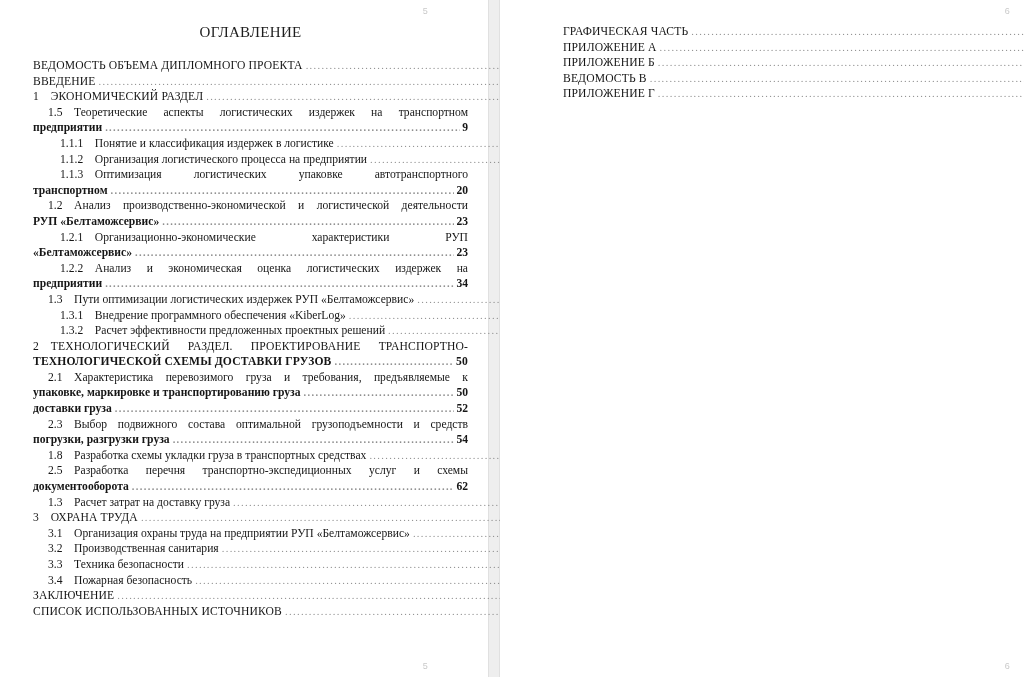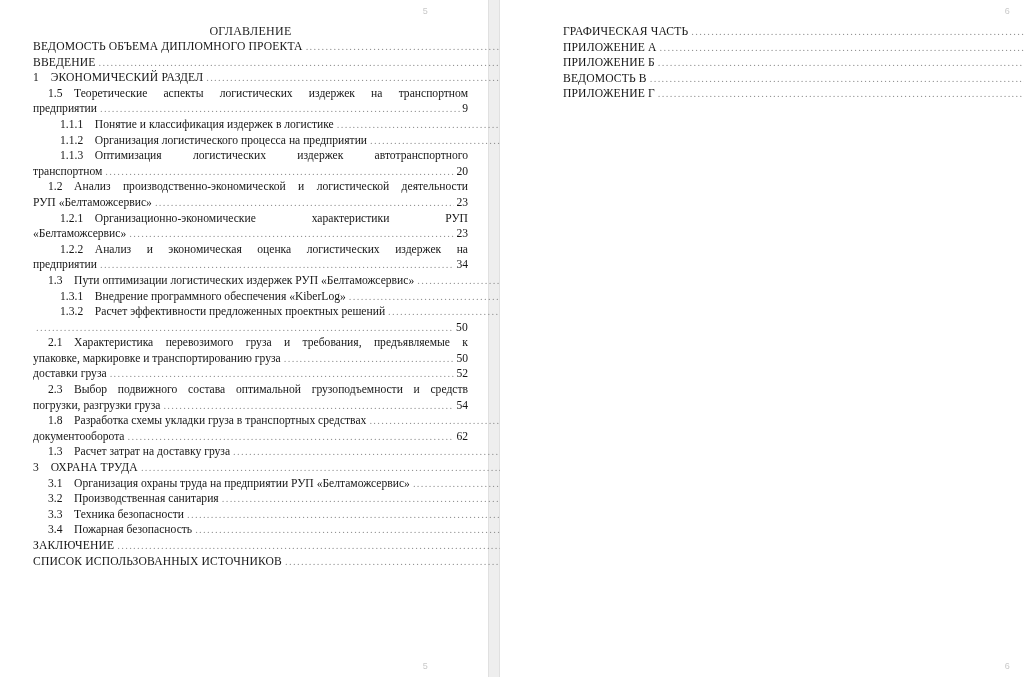--- a/index.html
+++ b/index.html
@@ -59,23 +59,24 @@
     width: 435px;
   }
   #right-content {
     position: absolute;
     left: 63px; top: 24px;
     width: 435px;
   }
 
   #doc-title {
     text-align: center;
-    font-size: 12px;
+    font-size: 15px;
     color: #1d1d1d;
     letter-spacing: 0.3px;
+    margin-bottom: 17px;
   }
 
   
   .toc-list { list-style: none; }
 
   .toc-entry {
     position: relative;
     font-size: 11.6px;
     line-height: 15.6px;
     color: #161616;
@@ -102,20 +103,21 @@
   
   .toc-entry.multi .first-line {
     display: block;
     text-align: justify;
     text-align-last: justify;
     white-space: normal;
   }
   .toc-entry.multi .tail-line {
     display: flex;
     align-items: center;
+    font-weight: bold;
   }
   .toc-entry.multi .tail-line .lbl { white-space: nowrap; }
   .toc-entry.multi .tail-line .dots {
     flex: 1 1 auto;
     overflow: hidden;
     white-space: nowrap;
     color: #8d8d8d;
     font-size: 10.5px;
     letter-spacing: 1.35px;
     margin: 0 2px 0 3px;
@@ -156,21 +158,21 @@
             <span class="first-line">1.5 Теоретические аспекты логистических издержек на транспортном</span>
             <span class="tail-line">
               <span class="lbl">предприятии</span>
               <span class="dots">............................................................................................................................................</span>
               <span class="pg">9</span>
             </span>
           </li>
           <li class="toc-entry lvl-3 single"><span class="lbl">1.1.1 Понятие и классификация издержек в логистике</span><span class="dots">............................................................................................................................................</span><span class="pg">9</span></li>
           <li class="toc-entry lvl-3 single"><span class="lbl">1.1.2 Организация логистического процесса на предприятии</span><span class="dots">............................................................................................................................................</span><span class="pg">17</span></li>
           <li class="toc-entry lvl-3 multi">
-            <span class="first-line">1.1.3 Оптимизация логистических издержек автотранспортного</span>
+            <span class="first-line">1.1.3 Оптимизация логистических упаковке автотранспортного</span>
             <span class="tail-line">
               <span class="lbl">транспортном</span>
               <span class="dots">............................................................................................................................................</span>
               <span class="pg">20</span>
             </span>
           </li>
           <li class="toc-entry lvl-2 multi">
             <span class="first-line">1.2 Анализ производственно-экономической и логистической деятельности</span>
             <span class="tail-line">
               <span class="lbl">РУП «Белтаможсервис»</span>
@@ -191,21 +193,23 @@
             <span class="tail-line">
               <span class="lbl">предприятии</span>
               <span class="dots">............................................................................................................................................</span>
               <span class="pg">34</span>
             </span>
           </li>
           <li class="toc-entry lvl-2 single"><span class="lbl">1.3 Пути оптимизации логистических издержек РУП «Белтаможсервис»</span><span class="dots">............................................................................................................................................</span><span class="pg">44</span></li>
           <li class="toc-entry lvl-3 single"><span class="lbl">1.3.1 Внедрение программного обеспечения «KiberLog»</span><span class="dots">............................................................................................................................................</span><span class="pg">44</span></li>
           <li class="toc-entry lvl-3 single"><span class="lbl">1.3.2 Расчет эффективности предложенных проектных решений</span><span class="dots">............................................................................................................................................</span><span class="pg">46</span></li>
           <li class="toc-entry lvl-1 multi caps">
-            <span class="tail-line">
+            <span class="first-line">2 ТЕХНОЛОГИЧЕСКИЙ РАЗДЕЛ. ПРОЕКТИРОВАНИЕ ТРАНСПОРТНО-</span>
+            <span class="tail-line">
+              <span class="lbl">ТЕХНОЛОГИЧЕСКОЙ СХЕМЫ ДОСТАВКИ ГРУЗОВ</span>
               <span class="dots">............................................................................................................................................</span>
               <span class="pg">50</span>
             </span>
           </li>
           <li class="toc-entry lvl-2 multi">
             <span class="first-line">2.1 Характеристика перевозимого груза и требования, предъявляемые к</span>
             <span class="tail-line">
               <span class="lbl">упаковке, маркировке и транспортированию груза</span>
               <span class="dots">............................................................................................................................................</span>
               <span class="pg">50</span>
@@ -221,20 +225,21 @@
           <li class="toc-entry lvl-2 multi">
             <span class="first-line">2.3 Выбор подвижного состава оптимальной грузоподъемности и средств</span>
             <span class="tail-line">
               <span class="lbl">погрузки, разгрузки груза</span>
               <span class="dots">............................................................................................................................................</span>
               <span class="pg">54</span>
             </span>
           </li>
           <li class="toc-entry lvl-2 single"><span class="lbl">1.8 Разработка схемы укладки груза в транспортных средствах</span><span class="dots">............................................................................................................................................</span><span class="pg">59</span></li>
           <li class="toc-entry lvl-2 multi">
+            <span class="first-line">2.5 Разработка перечня транспортно-экспедиционных услуг и схемы</span>
             <span class="tail-line">
               <span class="lbl">документооборота</span>
               <span class="dots">............................................................................................................................................</span>
               <span class="pg">62</span>
             </span>
           </li>
           <li class="toc-entry lvl-2 single"><span class="lbl">1.3 Расчет затрат на доставку груза</span><span class="dots">............................................................................................................................................</span><span class="pg">65</span></li>
           <li class="toc-entry lvl-1 single caps"><span class="lbl">3 ОХРАНА ТРУДА</span><span class="dots">............................................................................................................................................</span><span class="pg">67</span></li>
           <li class="toc-entry lvl-2 single"><span class="lbl">3.1 Организация охраны труда на предприятии РУП «Белтаможсервис»</span><span class="dots">............................................................................................................................................</span><span class="pg">67</span></li>
           <li class="toc-entry lvl-2 single"><span class="lbl">3.2 Производственная санитария</span><span class="dots">............................................................................................................................................</span><span class="pg">73</span></li>

